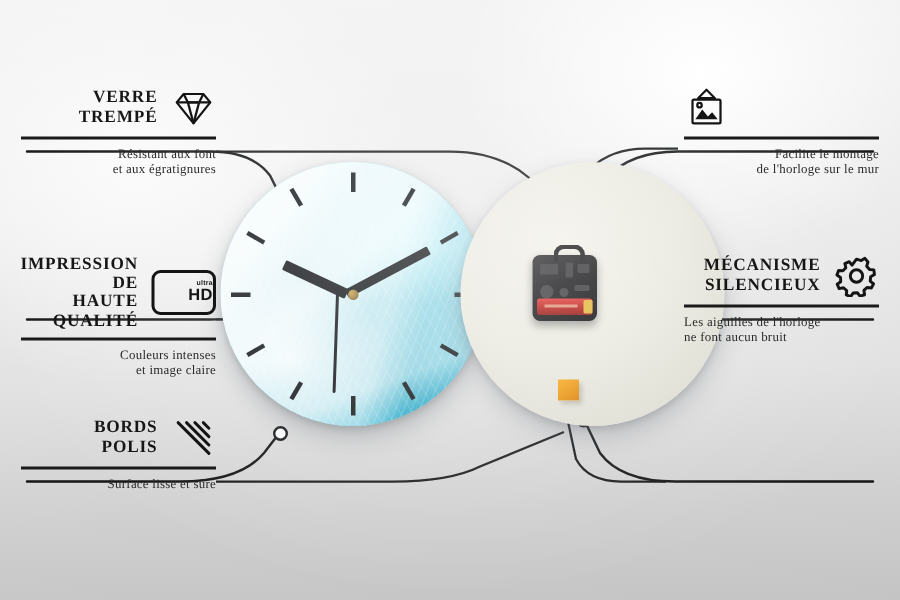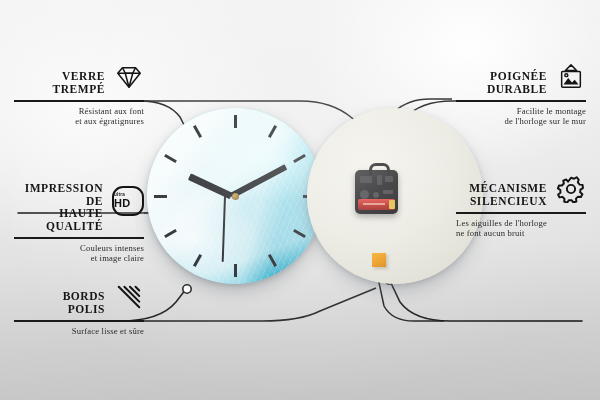--- a/index.html
+++ b/index.html
@@ -94,32 +94,32 @@
   
   .feat{position:absolute;width:200px;}
   .feat.left{text-align:right;}
   .feat.right{text-align:left;}
   .head{display:flex;align-items:center;gap:9px;}
   .feat.left .head{justify-content:flex-end;}
   .feat.right .head{justify-content:flex-start;}
   .title{
     font-family:"Liberation Serif",serif;
     font-weight:bold;font-size:11.5px;line-height:12.6px;
-    letter-spacing:.55px;color:#161616;text-transform:uppercase;margin-top:12px;
+    letter-spacing:.55px;color:#161616;text-transform:uppercase;
   }
   .rule{height:1.6px;background:#1a1a1a;margin:5px 0 4px;}
   .desc{
     font-family:"Liberation Serif",serif;
     font-size:8.6px;line-height:10.4px;color:#2a2a2a;letter-spacing:.18px;
   }
   .icon{width:30px;height:28px;flex:0 0 30px;display:block;}
   .hdicon{
-    width:28px;height:26px;flex:0 0 28px;border:2px solid #141414;border-radius:11px;
-    display:flex;flex-direction:column;align-items:flex-start;justify-content:center;
-    font-family:"Liberation Sans",sans-serif;color:#141414;line-height:1;
+    width:28px;height:26px;flex:0 0 28px;border:2px solid #141414;border-radius:6px;
+    display:flex;flex-direction:column;align-items:flex-end;justify-content:center;
+    font-family:"Liberation Sans",sans-serif;color:#141414;line-height:1;padding-left:11px;
   }
   .hdicon .u{font-size:4.6px;letter-spacing:.2px;font-weight:bold;}
   .hdicon .h{font-size:11px;font-weight:bold;letter-spacing:.3px;margin-top:1px;}
 
   
   #f-verre   {left:14px;  top:58px;  width:130px;}
   #f-impr    {left:14px;  top:170px; width:130px;}
   #f-bords   {left:14px;  top:278px; width:130px;}
   #f-poignee {left:456px; top:58px;  width:130px;}
   #f-mecan   {left:456px; top:170px; width:130px;}
@@ -266,24 +266,20 @@
       </svg>
     </div>
     <div class="rule"></div>
     <div class="desc">
       <div>Surface lisse et sûre</div>
     </div>
   </div>
 
   <div class="feat right" id="f-poignee">
     <div class="head">
-      <div class="title" style="text-align:right;flex:1;">
-        <div>POIGNÉE</div>
-        <div>DURABLE</div>
-      </div>
       <svg class="icon" viewBox="0 0 32 30">
         <g fill="none" stroke="#141414" stroke-width="1.6" stroke-linejoin="round">
           <path d="M16,2 L10,8 L22,8 Z"></path>
           <rect x="6" y="9" width="20" height="17" rx="1"></rect>
           <path d="M8,23 L13,16 L17,21 L20,18 L24,23 Z" fill="#141414" stroke="none"></path>
           <circle cx="11" cy="13" r="1.6"></circle>
         </g>
       </svg>
     </div>
     <div class="rule"></div>

